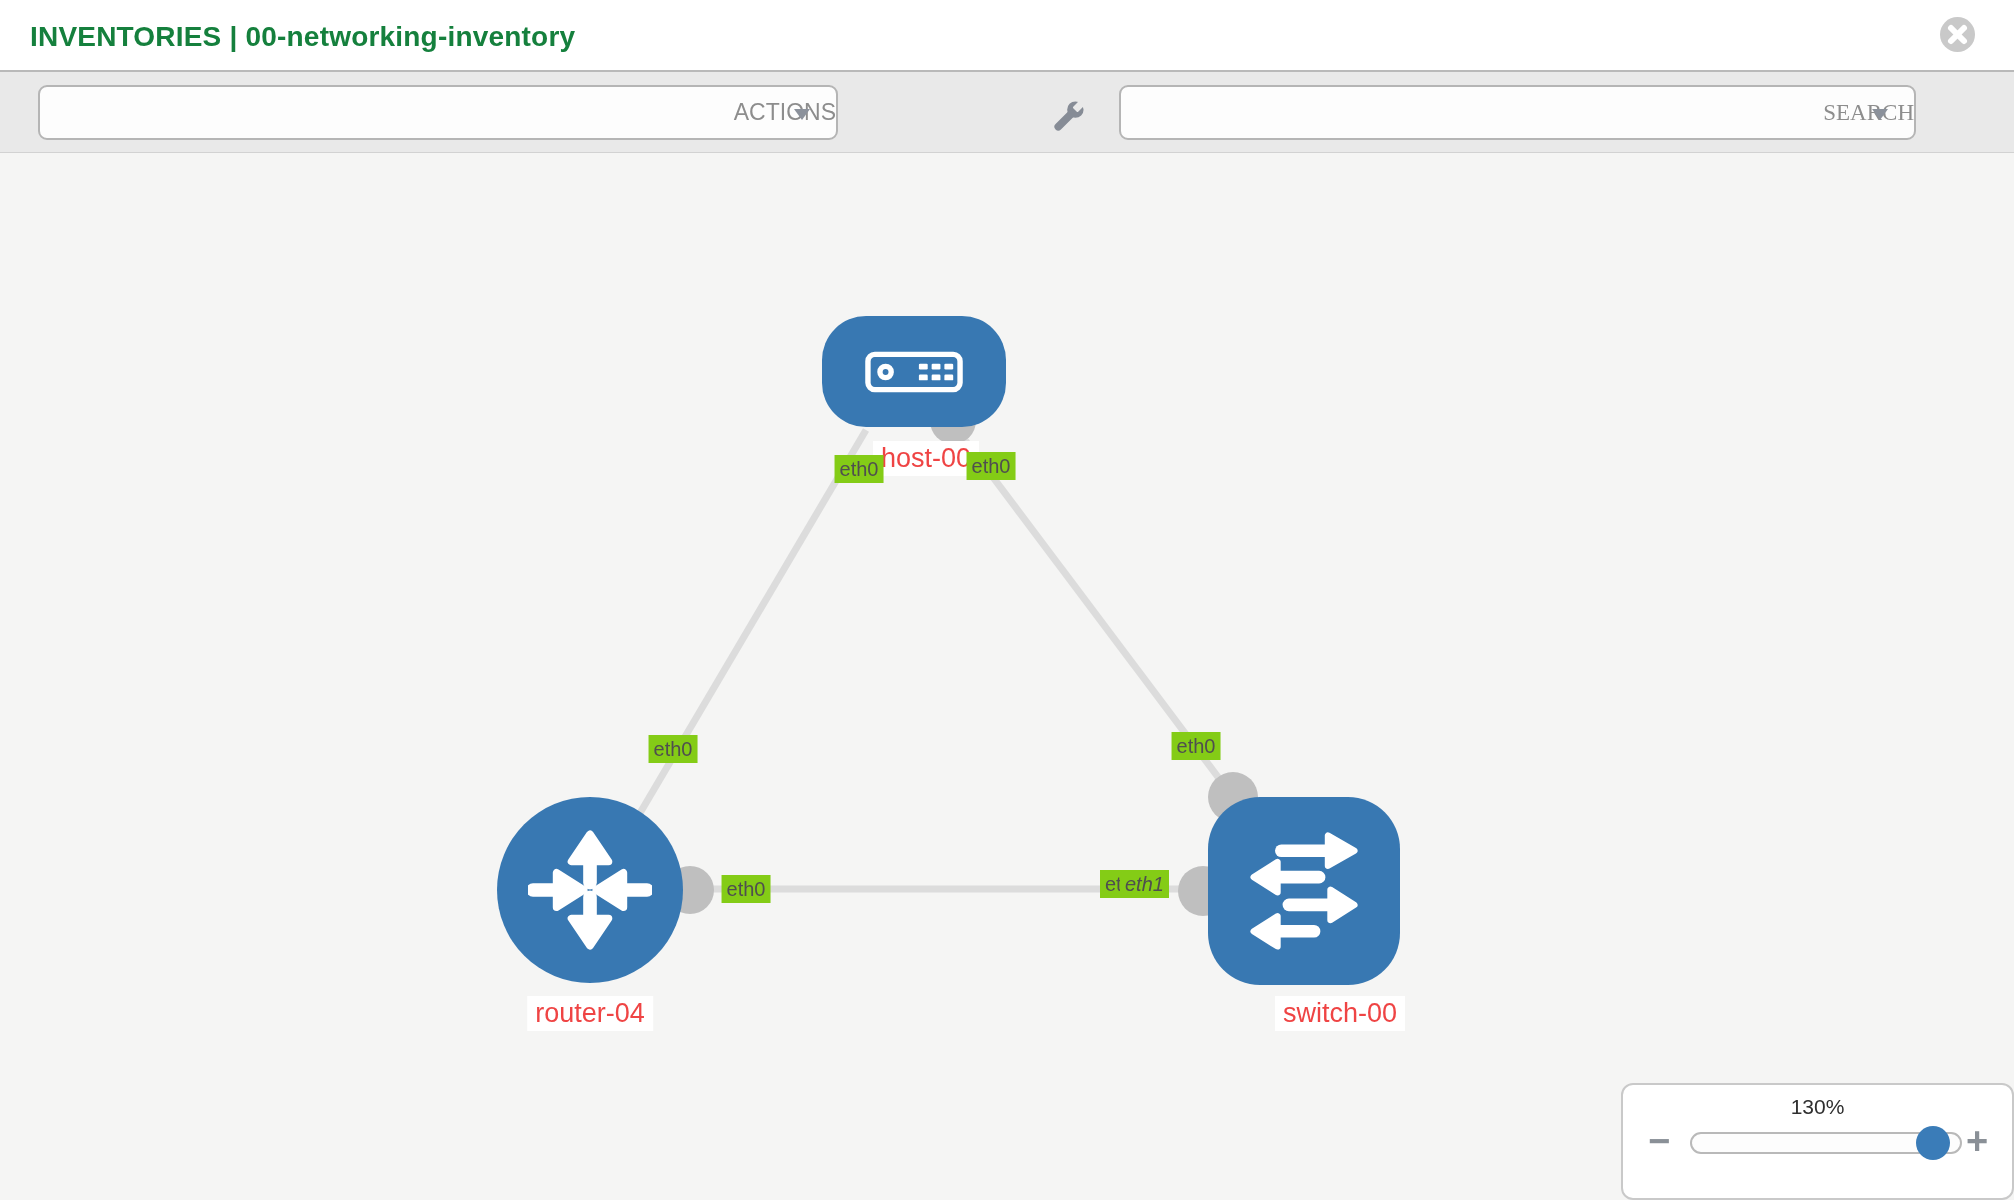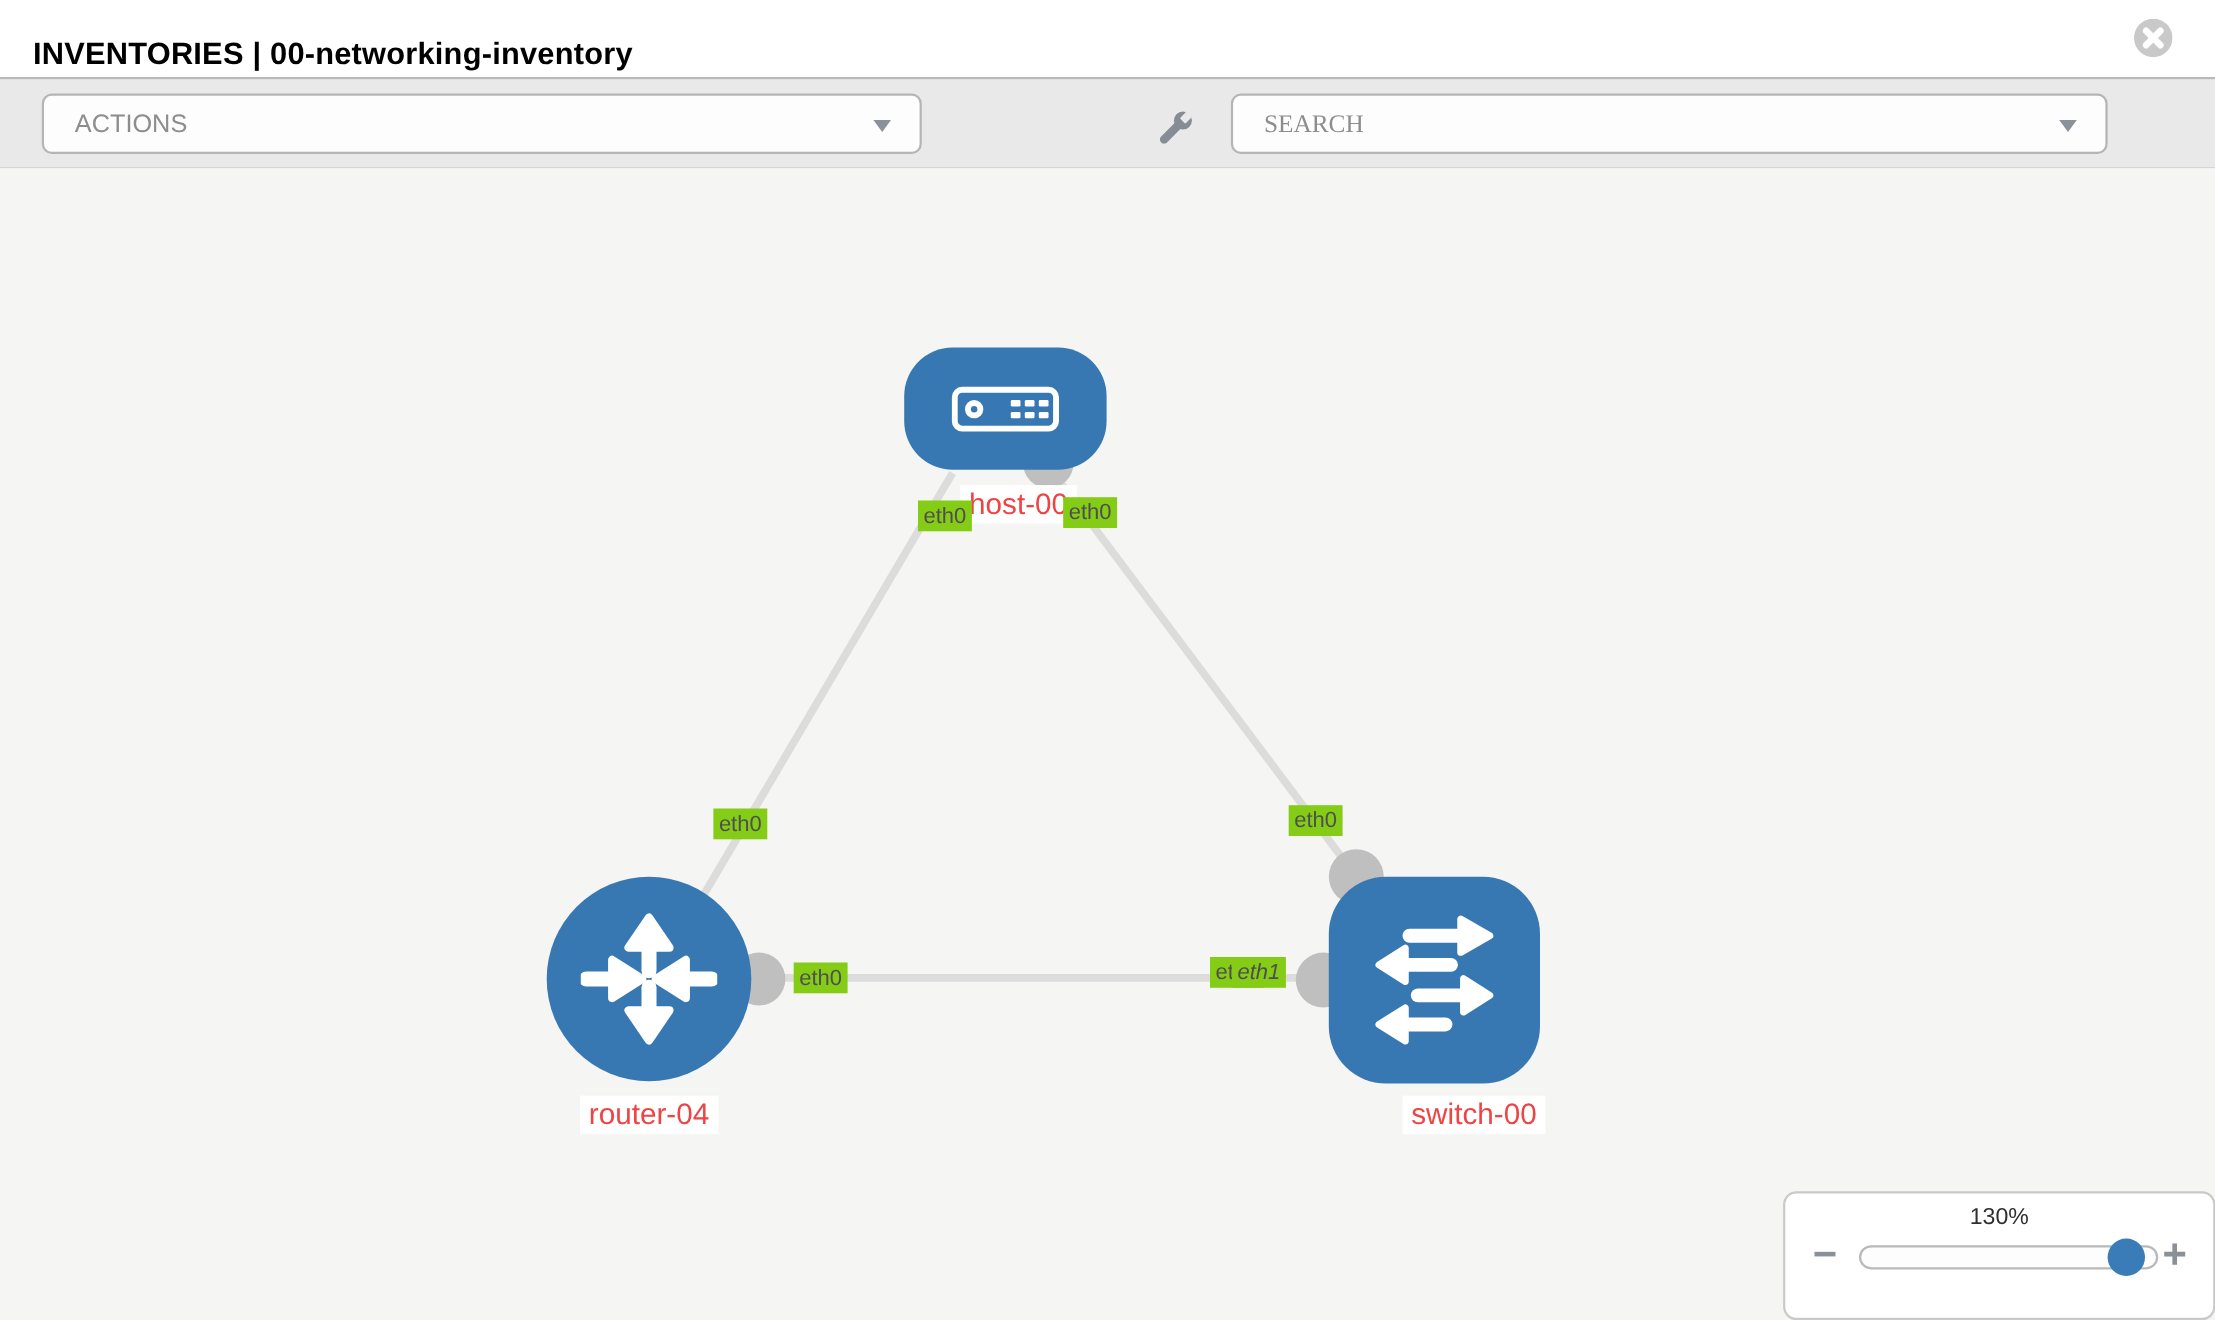--- a/index.html
+++ b/index.html
@@ -5,28 +5,29 @@
   html,body{margin:0;padding:0;}
   body{
     width:2014px;height:1200px;overflow:hidden;position:relative;
     font-family:"Liberation Sans","DejaVu Sans",sans-serif;
     background:#ffffff;
   }
   
   .header{position:absolute;left:0;top:0;width:2014px;height:70px;background:#ffffff;}
   .page-title{
     position:absolute;left:30px;top:0;height:70px;line-height:74px;
-    font-size:28px;font-weight:700;color:#000000;letter-spacing:.2px;margin-top:12px;
+    font-size:28px;font-weight:700;color:#15803d;letter-spacing:.2px;
   }
   .close-btn{position:absolute;left:1940px;top:17px;width:35px;height:35px;cursor:pointer;}
   
   .toolbar{
     position:absolute;left:0;top:70px;width:2014px;height:83px;
     background:#e9e9e9;border-top:2px solid #b9b9b9;border-bottom:1px solid #d2d2d2;
     box-sizing:border-box;
+    text-align:right;
   }
   .combo{
     position:absolute;top:13px;height:55px;box-sizing:border-box;
     background:#fdfdfd;border:2px solid #b5b5b5;border-radius:9px;
     font-size:23px;color:#8d8d8d;line-height:51px;padding-left:28px;
     cursor:pointer;
   }
   .combo-actions{left:38px;width:800px;}
   .combo-search{left:1119px;width:797px;font-family:Liberation Serif, serif;}
   .caret{

